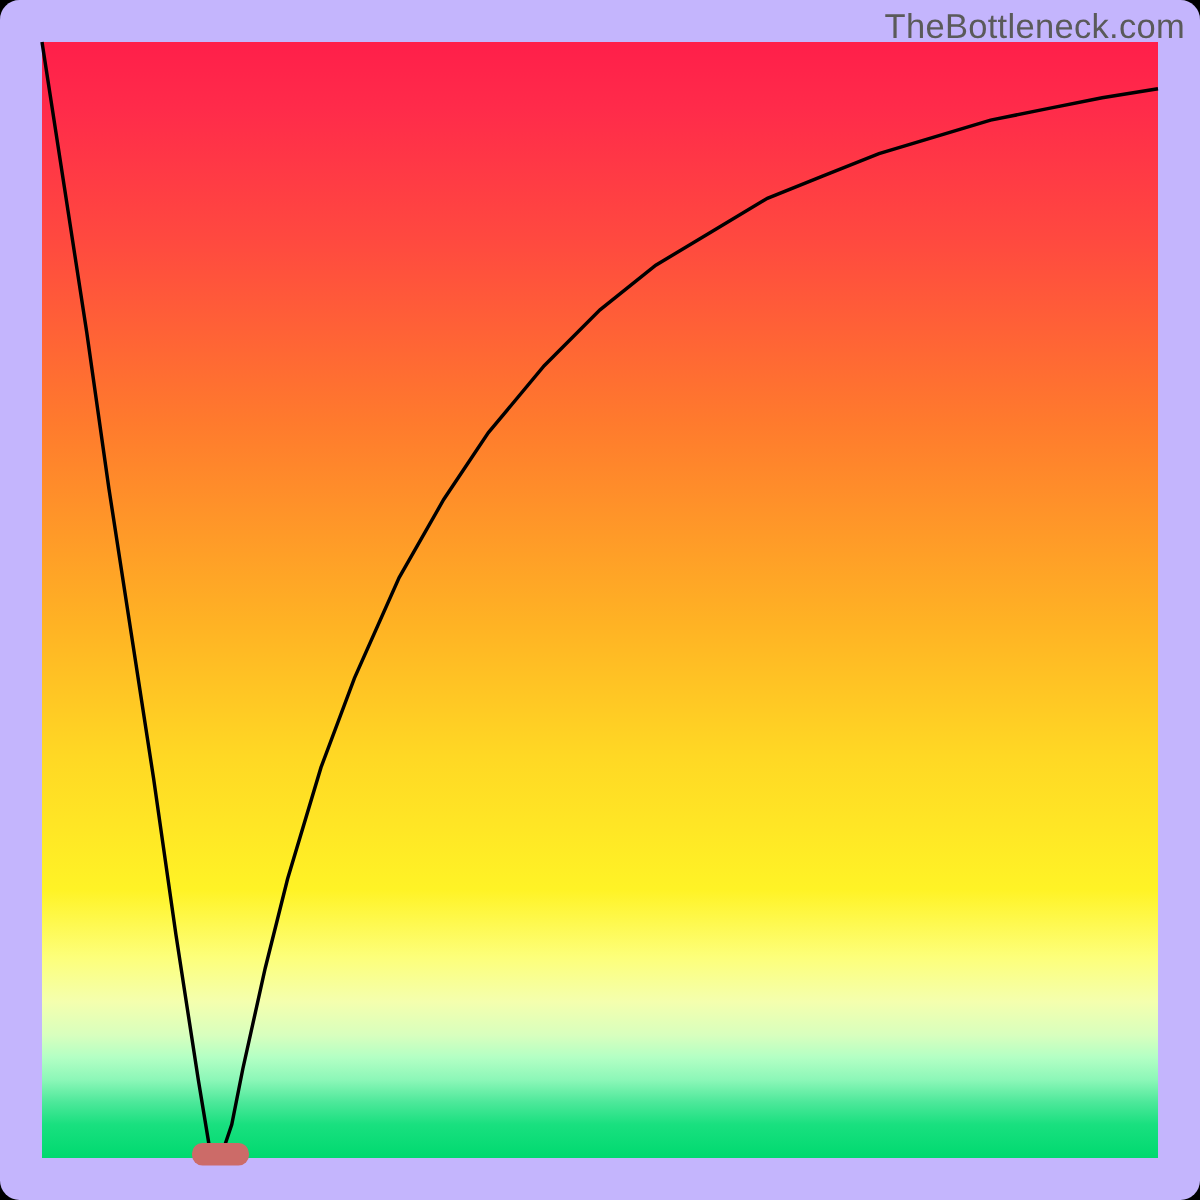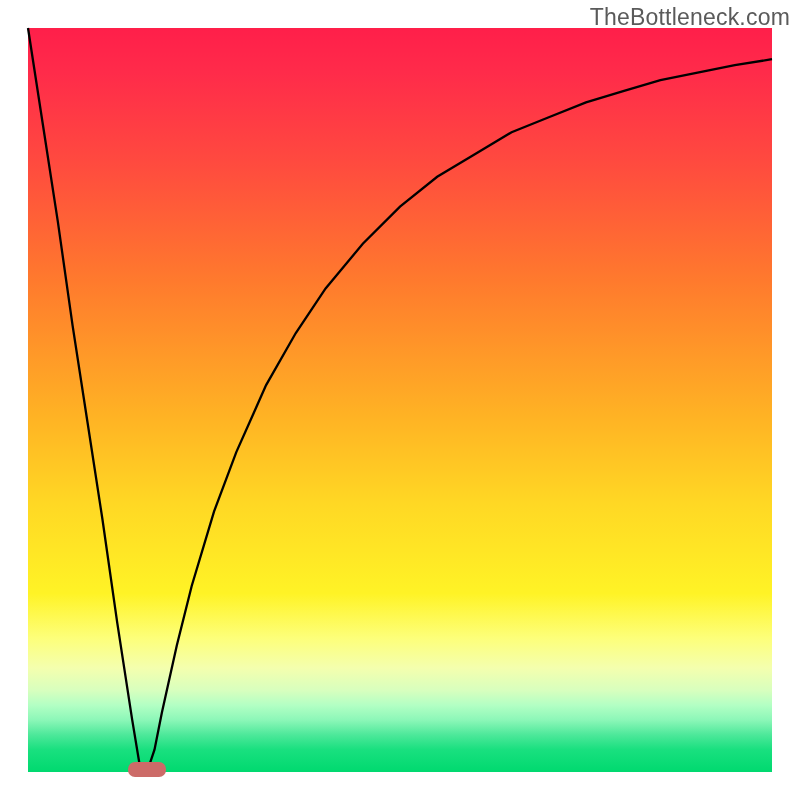--- a/index.html
+++ b/index.html
@@ -8,21 +8,22 @@
     width: 800px;
     height: 800px;
     overflow: hidden;
     background: #000;
     font-family: Arial, Helvetica, sans-serif;
   }
   .frame {
     position: absolute;
     left: 0; top: 0;
     width: 800px; height: 800px;
-    background: #ffffff;
+    background: #c4b5fd;
+    border-radius: 13px;
   }
   .plot {
     position: absolute;
     left: 28px;
     top: 28px;
     width: 744px;
     height: 744px;
     
     background: linear-gradient(to bottom,
       #ff1f4a 0%,

